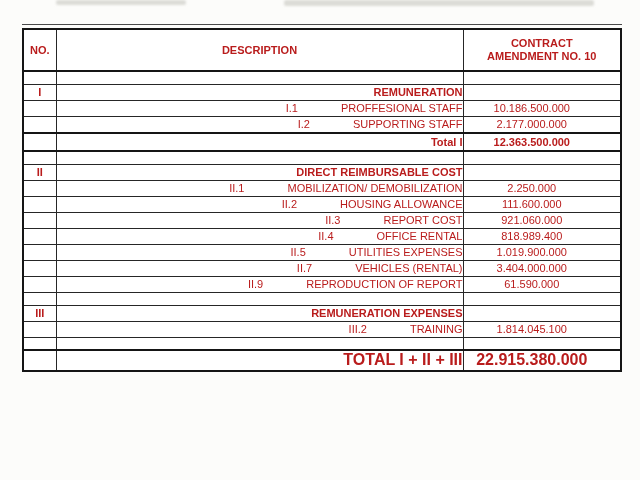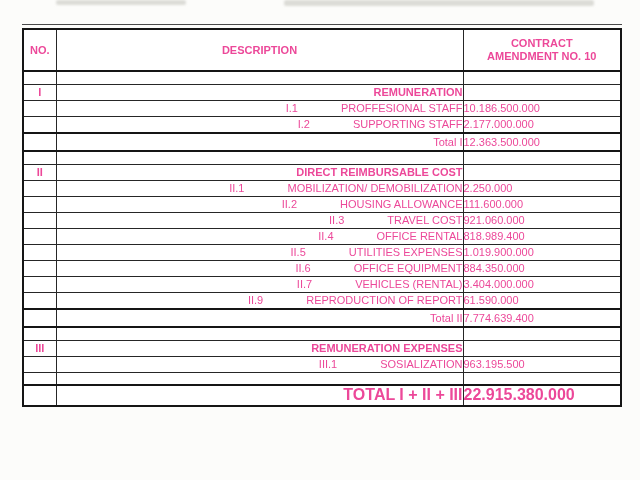--- a/index.html
+++ b/index.html
@@ -6,21 +6,21 @@
     margin: 0; padding: 0;
     width: 640px; height: 480px;
     overflow: hidden;
     background: #ffffff;
   }
   .page {
     position: relative;
     width: 640px; height: 480px;
     background: #fcfcfa;
     font-family: "Liberation Sans", sans-serif;
-    color: #ec4899;
+    color: #b91c1c;
   }
   
   .clip-strip {
     position: absolute;
     top: 0;
     height: 5px;
     background: #dcdcd7;
     filter: blur(1px);
     border-radius: 2px;
   }
@@ -62,35 +62,35 @@
     background: #ffffff;
   }
   .r-header th.h-amt { white-space: normal; padding: 0 14px; }
 
   .r-spacer td { height: 12px; }
   .r-blank  td { height: 11px; }
 
   .r-section td { height: 15px; font-weight: bold; }
   .c-no  { text-align: center; }
   .c-desc { text-align: right; padding-left: 4px; }
-  .c-amt  { text-align: left; padding-right: 20px; }
+  .c-amt  { text-align: center; padding-right: 20px; }
 
   .r-item td { height: 15px; font-weight: normal; }
   .r-item .c-desc { padding-left: 0; }
   .item-num {
     display: inline-block;
     width: 56px;
     padding-left: 2px;
     box-sizing: border-box;
   }
   .item-label { display: inline-block; margin-left: 43px; }
 
   .r-total td {
     height: 16px;
-    font-weight: normal;
+    font-weight: bold;
     border-top: 2px solid #151515;
     border-bottom: 2px solid #151515;
   }
   .r-grand-total td {
     height: 19px;
     font-weight: bold;
     font-size: 16px;
     border-top: 2px solid #151515;
   }
 </style>
@@ -157,67 +157,57 @@
             <td class="c-desc"><span class="item-num">II.1</span><span class="item-label">MOBILIZATION/ DEMOBILIZATION</span></td>
             <td class="c-amt">2.250.000</td>
           </tr>
           <tr class="r-item">
             <td class="c-no"></td>
             <td class="c-desc"><span class="item-num">II.2</span><span class="item-label">HOUSING ALLOWANCE</span></td>
             <td class="c-amt">111.600.000</td>
           </tr>
           <tr class="r-item">
             <td class="c-no"></td>
-            <td class="c-desc"><span class="item-num">II.3</span><span class="item-label">TRAVEL COST</span></td>
+            <td class="c-desc"><span class="item-num">II.3</span><span class="item-label">REPORT COST</span></td>
             <td class="c-amt">921.060.000</td>
           </tr>
           <tr class="r-item">
             <td class="c-no"></td>
             <td class="c-desc"><span class="item-num">II.4</span><span class="item-label">OFFICE RENTAL</span></td>
             <td class="c-amt">818.989.400</td>
           </tr>
           <tr class="r-item">
             <td class="c-no"></td>
             <td class="c-desc"><span class="item-num">II.5</span><span class="item-label">UTILITIES EXPENSES</span></td>
             <td class="c-amt">1.019.900.000</td>
           </tr>
           <tr class="r-item">
             <td class="c-no"></td>
-            <td class="c-desc"><span class="item-num">II.6</span><span class="item-label">OFFICE EQUIPMENT</span></td>
-            <td class="c-amt">884.350.000</td>
-          </tr>
-          <tr class="r-item">
-            <td class="c-no"></td>
             <td class="c-desc"><span class="item-num">II.7</span><span class="item-label">VEHICLES (RENTAL)</span></td>
             <td class="c-amt">3.404.000.000</td>
           </tr>
           <tr class="r-item">
             <td class="c-no"></td>
             <td class="c-desc"><span class="item-num">II.9</span><span class="item-label">REPRODUCTION OF REPORT</span></td>
             <td class="c-amt">61.590.000</td>
-          </tr>
-          <tr class="r-total">
-            <td class="c-no"></td>
-            <td class="c-desc">Total II</td>
-            <td class="c-amt">7.774.639.400</td>
           </tr>
           <tr class="r-spacer">
             <td class="c-no"></td>
             <td class="c-desc"></td>
             <td class="c-amt"></td>
           </tr>
           <tr class="r-section">
             <td class="c-no">III</td>
             <td class="c-desc">REMUNERATION EXPENSES</td>
             <td class="c-amt"></td>
           </tr>
           <tr class="r-item">
             <td class="c-no"></td>
-            <td class="c-desc"><span class="item-num">III.1</span><span class="item-label">SOSIALIZATION</span></td>
-            <td class="c-amt">963.195.500</td>
+            <td class="c-desc"><span class="item-num">III.2</span><span class="item-label">TRAINING</span></td>
+            <td class="c-amt">1.814.045.100</td>
           </tr>
           <tr class="r-blank">
             <td class="c-no"></td>
             <td class="c-desc"></td>
             <td class="c-amt"></td>
           </tr>
           <tr class="r-grand-total">
             <td class="c-no"></td>
             <td class="c-desc">TOTAL I + II + III</td>
             <td class="c-amt">22.915.380.000</td>

